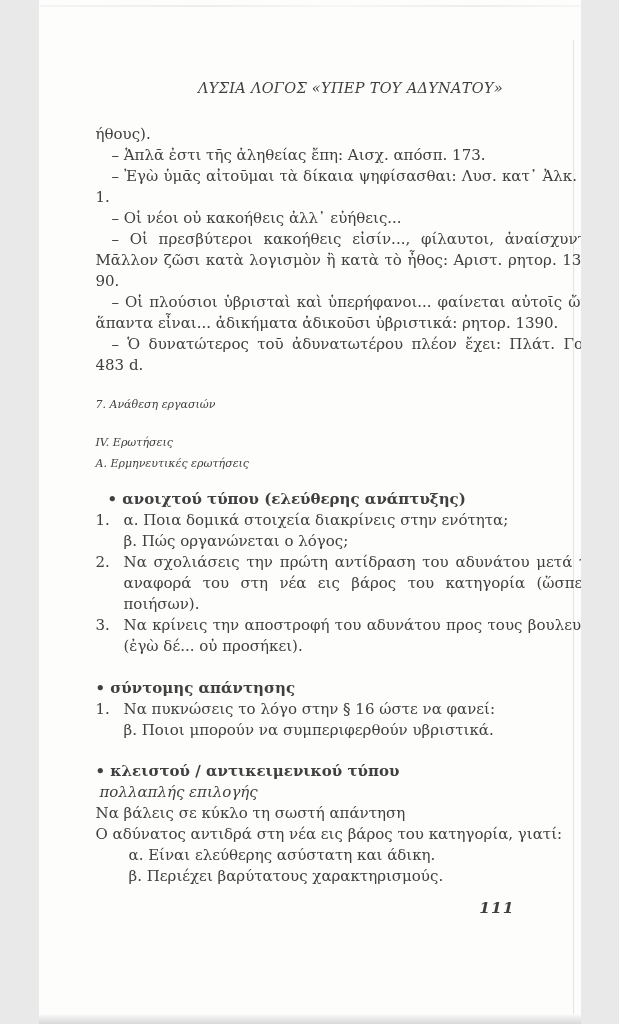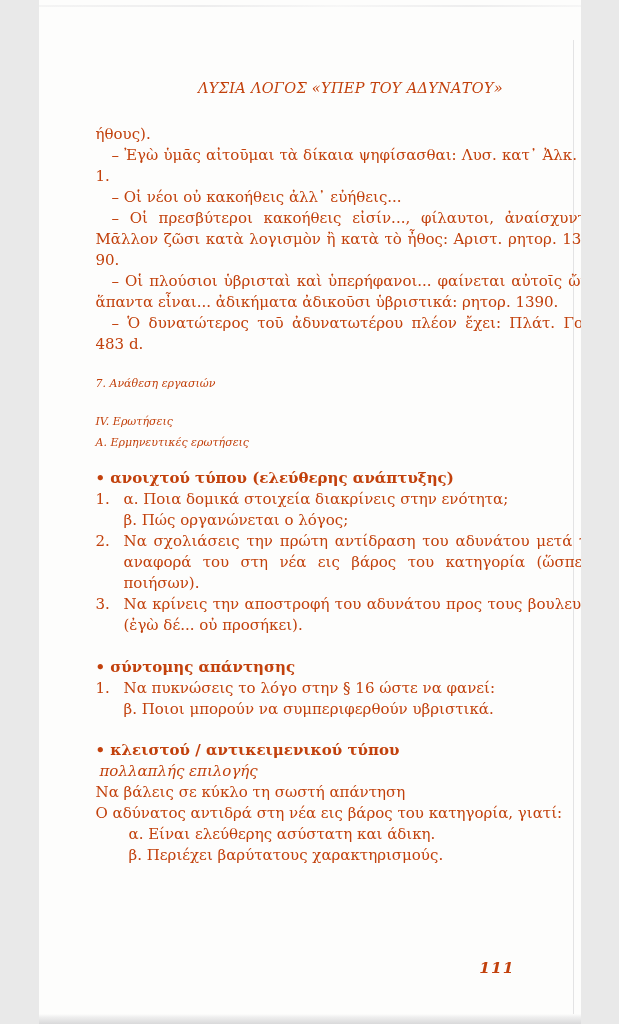--- a/index.html
+++ b/index.html
@@ -7,21 +7,21 @@
     background: #e9e9e9;
     font-family: "DejaVu Serif", serif;
     -webkit-font-smoothing: antialiased;
   }
   .page {
     position: relative;
     width: 542px;
     height: 1024px;
     margin: 0 auto;
     background: #fdfdfc;
-    color: #c2410c;
+    color: #404040;
     overflow: hidden;
   }
   
   .scan-edge-top {
     position: absolute; top: 5px; left: 0; right: 0; height: 2px;
     background: linear-gradient(to right, #f2f2f2, #e9e9ea 30%, #f5f5f5 55%, #e9e9ea 80%, #f4f4f4);
     opacity: .8;
   }
   .scan-edge-bottom {
     position: absolute; bottom: 0; left: 0; right: 0; height: 10px;
@@ -60,39 +60,39 @@
     font-weight: normal;
     font-size: 11px;
   }
   .heading-assignment { margin-top: 18px; }
   .heading-questions { margin-top: 17px; }
   .section-title {
     margin: 0;
     font-weight: bold;
     font-size: 15px;
   }
-  .title-open { margin-top: 15px; }
+  .title-open { margin-top: 15px; margin-left: 12px; }
   .title-short { margin-top: 21px; }
   .title-closed { margin-top: 20px; }
   .num-list { margin: 0; }
   .num-item { display: flex; align-items: flex-start; }
   .num-item .num {
     flex: 0 0 28px;
   }
   .num-item .item-body {
     flex: 1 1 auto;
     text-align: justify;
   }
   .sub-line { margin: 0; }
   .closed-subtitle { font-style: italic; margin: 0 0 0 4px; }
   .plain-line { margin: 0; }
   .closed-options { margin-left: 33px; }
   .page-number {
     position: absolute;
-    top: 958px;
+    top: 898px;
     right: 66px;
     font-weight: bold;
     font-style: italic;
     font-size: 15.5px;
     letter-spacing: 1px;
   }
 </style>
 </head>
 <body>
 
@@ -100,20 +100,21 @@
   <div class="scan-edge-top"></div>
   <div class="scan-edge-right"></div>
   <div class="scan-edge-bottom"></div>
 
   <div class="content">
 
     <div class="running-header">ΛΥΣΙΑ ΛΟΓΟΣ «ΥΠΕΡ ΤΟΥ ΑΔΥΝΑΤΟΥ»</div>
 
     <div class="quotes">
       <p class="no-indent">ήθους).</p>
+      <p>– Ἁπλᾶ ἐστι τῆς ἀληθείας ἔπη: Αισχ. απόσπ. 173.</p>
       <p>– Ἐγὼ ὑμᾶς αἰτοῦμαι τὰ δίκαια ψηφίσασθαι: Λυσ. κατ᾽ Ἀλκ. Β´, 1.</p>
       <p>– Οἱ νέοι οὐ κακοήθεις ἀλλ᾽ εὐήθεις...</p>
       <p>– Οἱ πρεσβύτεροι κακοήθεις εἰσίν..., φίλαυτοι, ἀναίσχυντοι. Μᾶλλον ζῶσι κατὰ λογισμὸν ἢ κατὰ τὸ ἦθος: Αριστ. ρητορ. 1389-90.</p>
       <p>– Οἱ πλούσιοι ὑβρισταὶ καὶ ὑπερήφανοι... φαίνεται αὐτοῖς ὤνια ἅπαντα εἶναι... ἀδικήματα ἀδικοῦσι ὑβριστικά: ρητορ. 1390.</p>
       <p>– Ὁ δυνατώτερος τοῦ ἀδυνατωτέρου πλέον ἔχει: Πλάτ. Γοργ. 483 d.</p>
     </div>
 
     <h3 class="heading-italic heading-assignment">7. Ανάθεση εργασιών</h3>
 
     <h3 class="heading-italic heading-questions">IV. Ερωτήσεις</h3>

